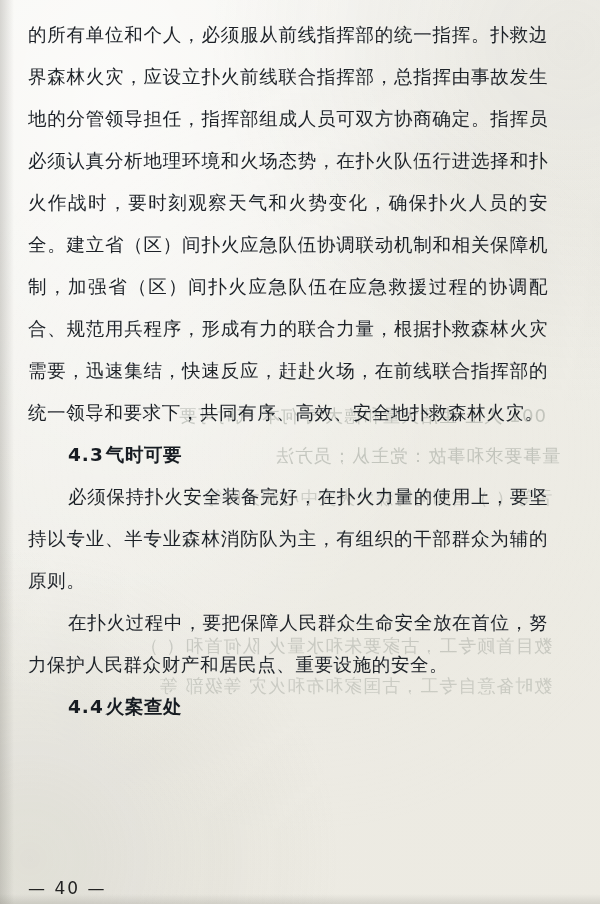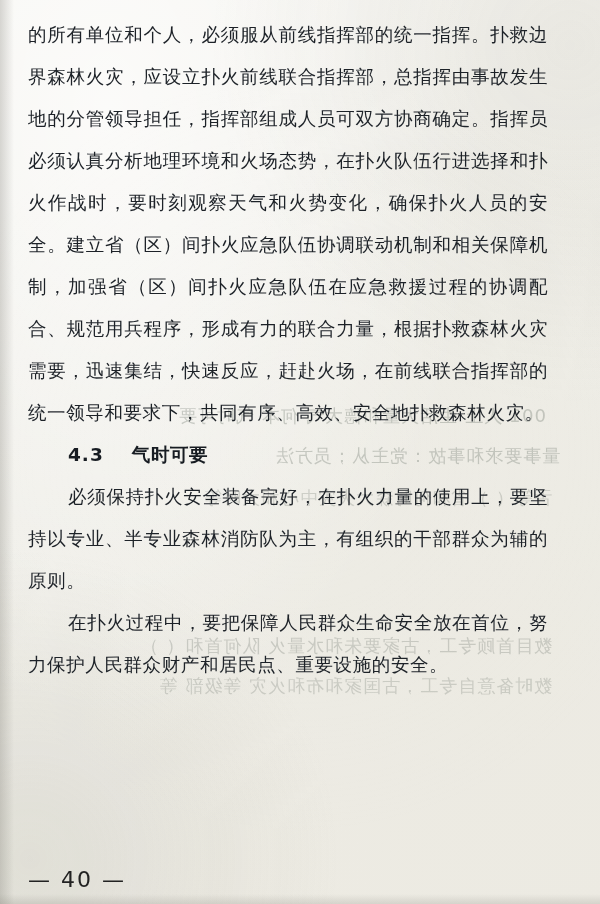--- a/index.html
+++ b/index.html
@@ -72,21 +72,21 @@
     margin: 0;
     font-family: "DejaVu Sans", sans-serif;
     font-size: 18.5px;
     line-height: 42px;
     color: #171c22;
     letter-spacing: 0.6px;
     text-indent: 40px;
     font-weight: 600;
   }
   .heading .num {
-    margin-right: 28px;
+    margin-right: 2px;
     letter-spacing: 1px;
   }
 
   
   .bleed {
     position: absolute;
     left: 46px;
     width: 500px;
     font-family: "DejaVu Sans", sans-serif;
     font-size: 18px;
@@ -99,23 +99,23 @@
   }
   .bleed.b1 { top: 396px; }
   .bleed.b2 { top: 436px; left: 60px; }
   .bleed.b3 { top: 478px; left: 52px; color: rgba(95,105,95,0.24); }
   .bleed.b4 { top: 626px; left: 52px; color: rgba(95,105,95,0.26); }
   .bleed.b5 { top: 666px; left: 52px; color: rgba(95,105,95,0.24); }
 
   .folio {
     position: absolute;
     left: 28px;
-    bottom: 12px;
+    bottom: 6px;
     font-family: "DejaVu Sans", sans-serif;
-    font-size: 22px;
+    font-size: 17px;
     color: #222;
     letter-spacing: 2px;
   }
 </style>
 </head>
 <body>
 
 <div class="page">
   <div class="grain"></div>
   <div class="edge-left"></div>
@@ -130,17 +130,20 @@
   <div class="content">
     <p>的所有单位和个人，必须服从前线指挥部的统一指挥。扑救边界森林火灾，应设立扑火前线联合指挥部，总指挥由事故发生地的分管领导担任，指挥部组成人员可双方协商确定。指挥员必须认真分析地理环境和火场态势，在扑火队伍行进选择和扑火作战时，要时刻观察天气和火势变化，确保扑火人员的安全。建立省（区）间扑火应急队伍协调联动机制和相关保障机制，加强省（区）间扑火应急队伍在应急救援过程的协调配合、规范用兵程序，形成有力的联合力量，根据扑救森林火灾需要，迅速集结，快速反应，赶赴火场，在前线联合指挥部的统一领导和要求下，共同有序、高效、安全地扑救森林火灾。</p>
 
     <div class="heading">
       <span class="num">4.3</span><span>气时可要</span>
     </div>
 
     <p class="indent">必须保持扑火安全装备完好，在扑火力量的使用上，要坚持以专业、半专业森林消防队为主，有组织的干部群众为辅的原则。</p>
     <p class="indent">在扑火过程中，要把保障人民群众生命安全放在首位，努力保护人民群众财产和居民点、重要设施的安全。</p>
 
+    <div class="heading">
+      <span class="num">4.4</span><span>火案查处</span>
+    </div>
 
   </div>
 
   <div class="folio">— 40 —</div>
 </div>
 
 </body></html>

